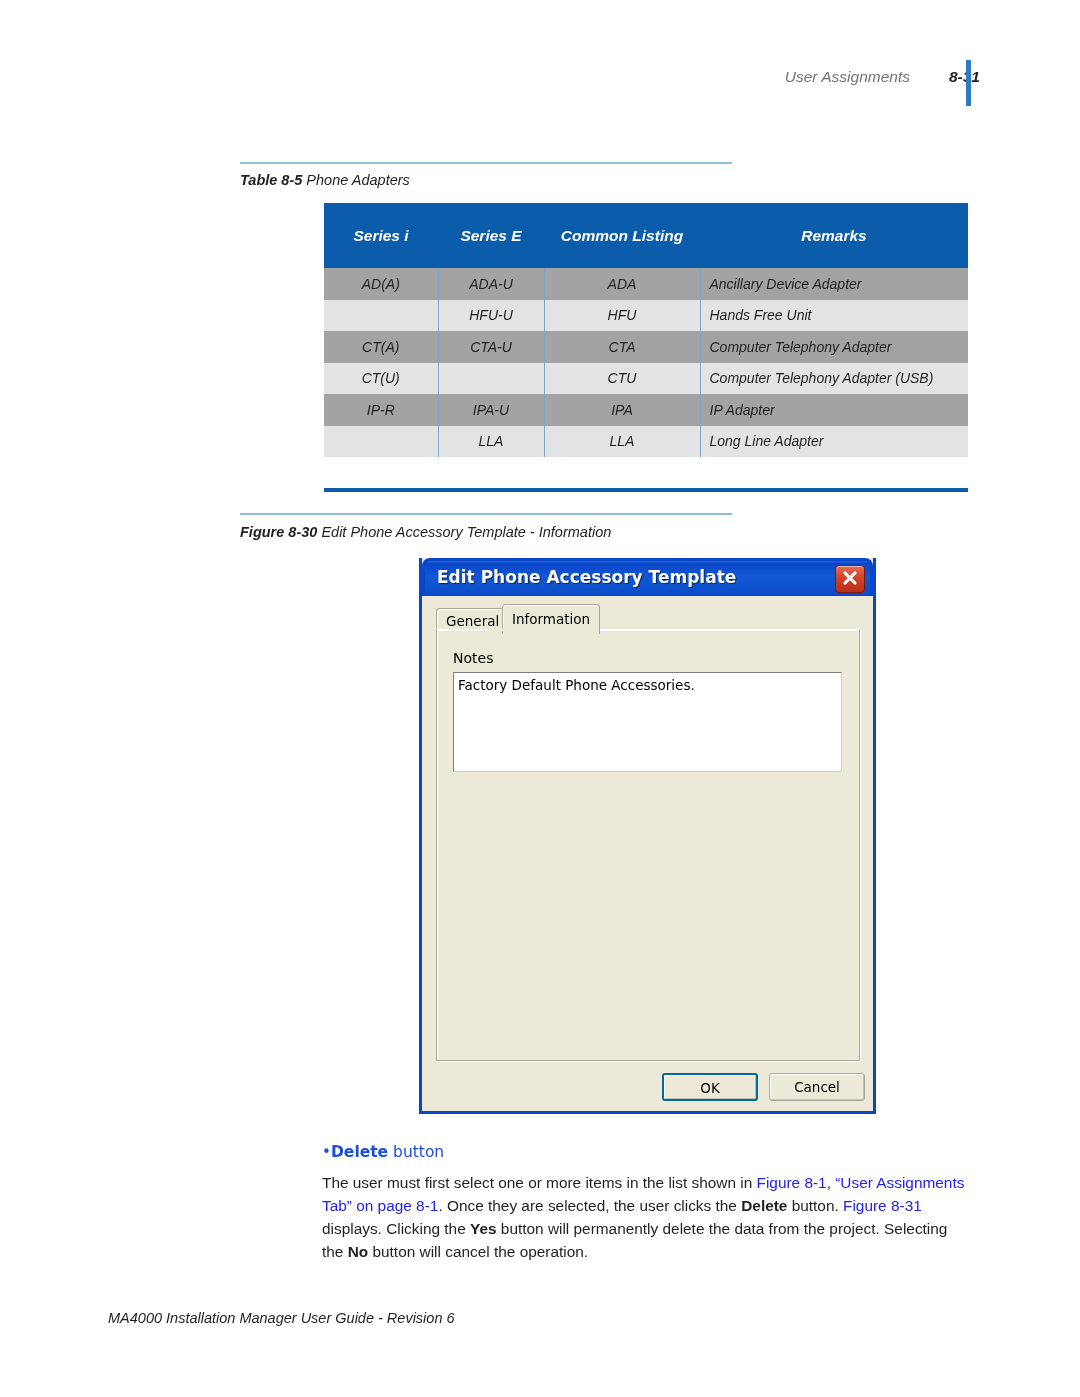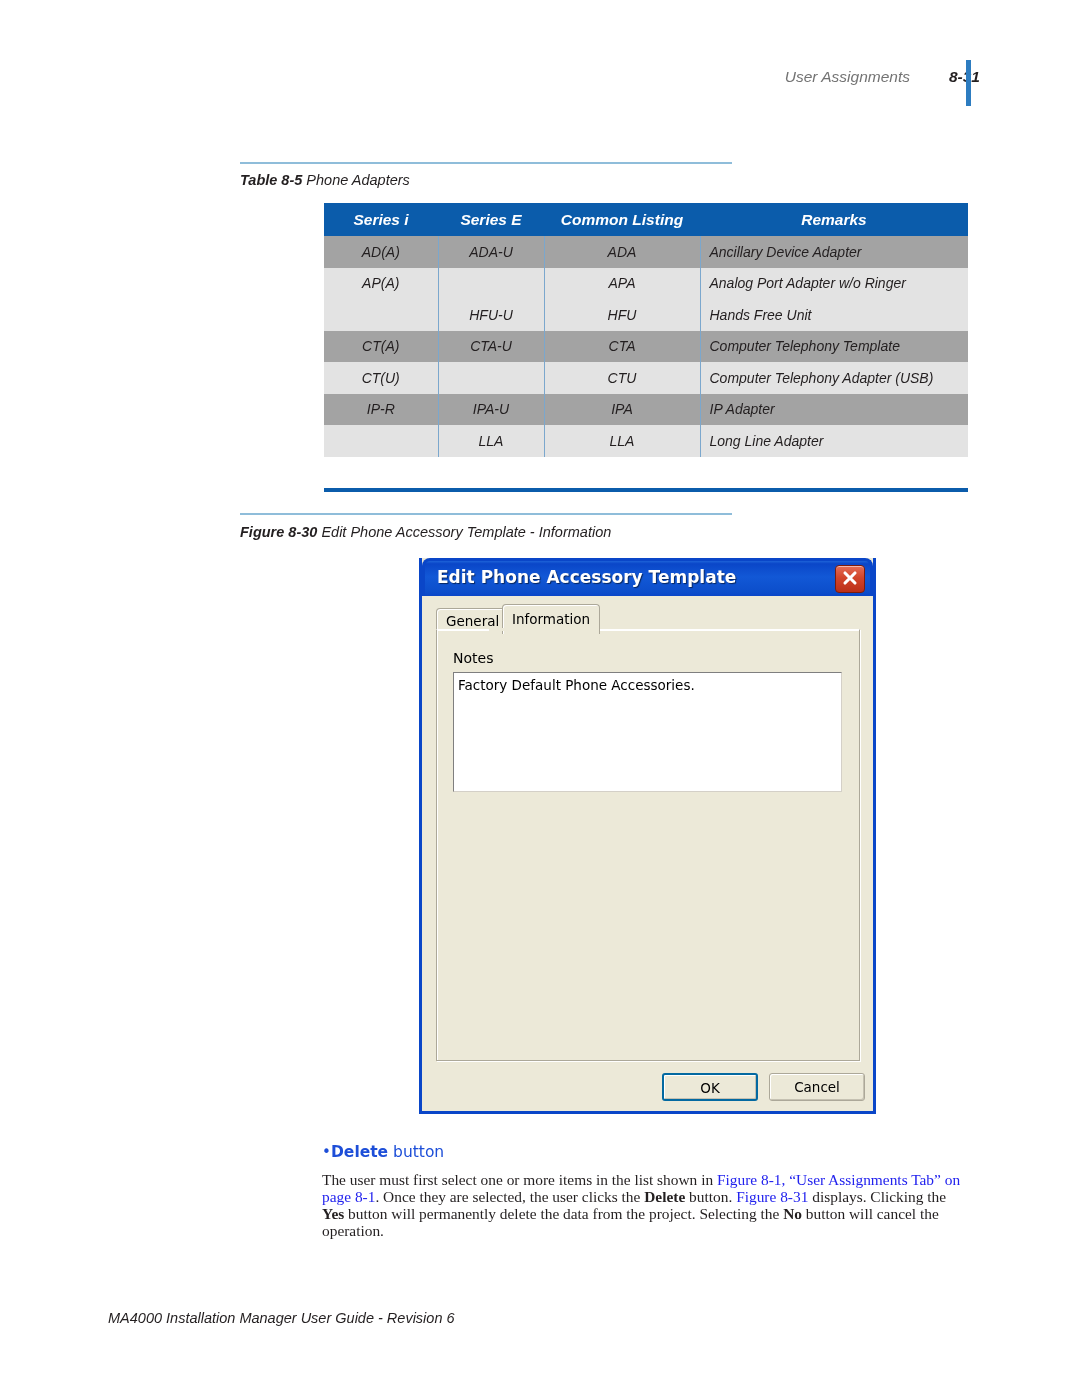--- a/index.html
+++ b/index.html
@@ -93,21 +93,21 @@
   .adapters-table col.c3 { width: 156px; }
   .adapters-table col.c4 { width: 268px; }
 
   .adapters-table thead th {
     background: #0b5cab;
     color: #ffffff;
     font-size: 15.5px;
     font-weight: bold;
     font-style: italic;
     height: 33px;
-    padding: 0;
+    padding: 16px;
     text-align: center;
     border: none;
   }
   .adapters-table tbody td {
     height: 31.5px;
     padding: 0 0 0 0;
     font-size: 14px;
     font-style: italic;
     color: #231f20;
     text-align: center;
@@ -251,21 +251,21 @@
     top: 20px;
     font-family: "DejaVu Sans", sans-serif;
     font-size: 14px;
     color: #000;
   }
   .notes-box {
     position: absolute;
     left: 16px;
     top: 42px;
     width: 389px;
-    height: 120px;
+    height: 100px;
     background: #ffffff;
     border: 1px solid #7f7f7f;
     border-right-color: #d4d0c8;
     border-bottom-color: #d4d0c8;
     box-sizing: border-box;
     font-family: "DejaVu Sans", sans-serif;
     font-size: 13.5px;
     color: #000;
     padding: 4px 0 0 4px;
     overflow: hidden;
@@ -319,23 +319,23 @@
     width: 9px;
     font-size: 15px;
   }
   .bullet-line b { font-weight: bold; }
 
   .body-paragraph {
     position: absolute;
     left: 322px;
     top: 1171px;
     width: 646px;
-    font-family: Liberation Serif, serif;
+    font-family: Liberation Sans, sans-serif;
     font-size: 15.4px;
-    line-height: 17px;
+    line-height: 23px;
     color: #231f20;
     text-align: left;
   }
   .body-paragraph b { font-weight: bold; }
   .xref { color: #2222ee; }
 
   
   .page-footer {
     position: absolute;
     left: 108px;
@@ -378,36 +378,30 @@
     </tr>
   </thead>
   <tbody>
     <tr class="plain">
       <td>AD(A)</td>
       <td>ADA-U</td>
       <td>ADA</td>
       <td class="remarks">Ancillary Device Adapter</td>
     </tr>
     <tr class="alt">
-      <td>AP(A)</td>
-      <td></td>
-      <td>APA</td>
-      <td class="remarks">Analog Port Adapter w/o Ringer</td>
-    </tr>
-    <tr class="alt">
       <td></td>
       <td>HFU-U</td>
       <td>HFU</td>
       <td class="remarks">Hands Free Unit</td>
     </tr>
     <tr class="plain">
       <td>CT(A)</td>
       <td>CTA-U</td>
       <td>CTA</td>
-      <td class="remarks">Computer Telephony Template</td>
+      <td class="remarks">Computer Telephony Adapter</td>
     </tr>
     <tr class="alt">
       <td>CT(U)</td>
       <td></td>
       <td>CTU</td>
       <td class="remarks">Computer Telephony Adapter (USB)</td>
     </tr>
     <tr class="plain">
       <td>IP-R</td>
       <td>IPA-U</td>

